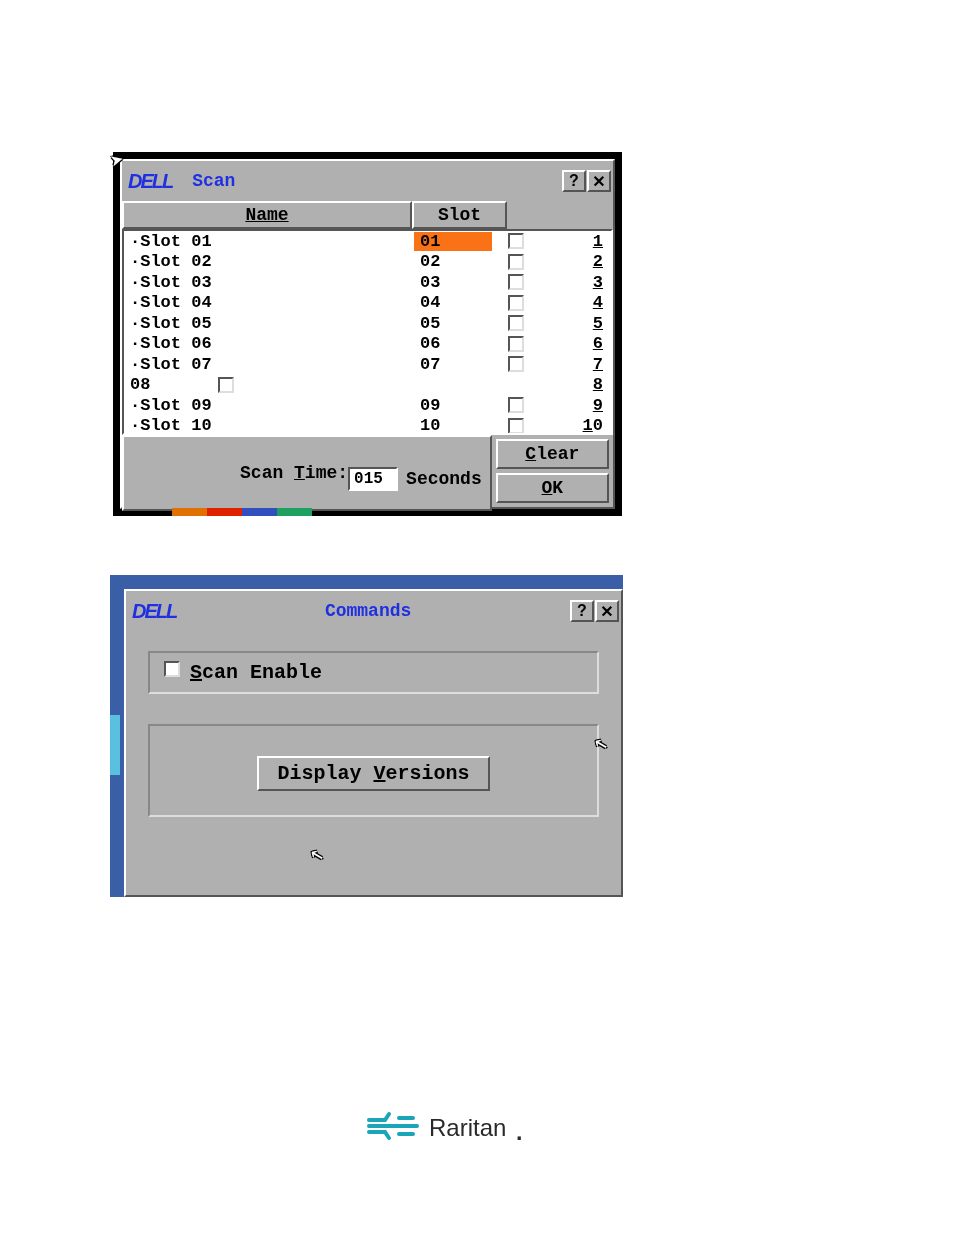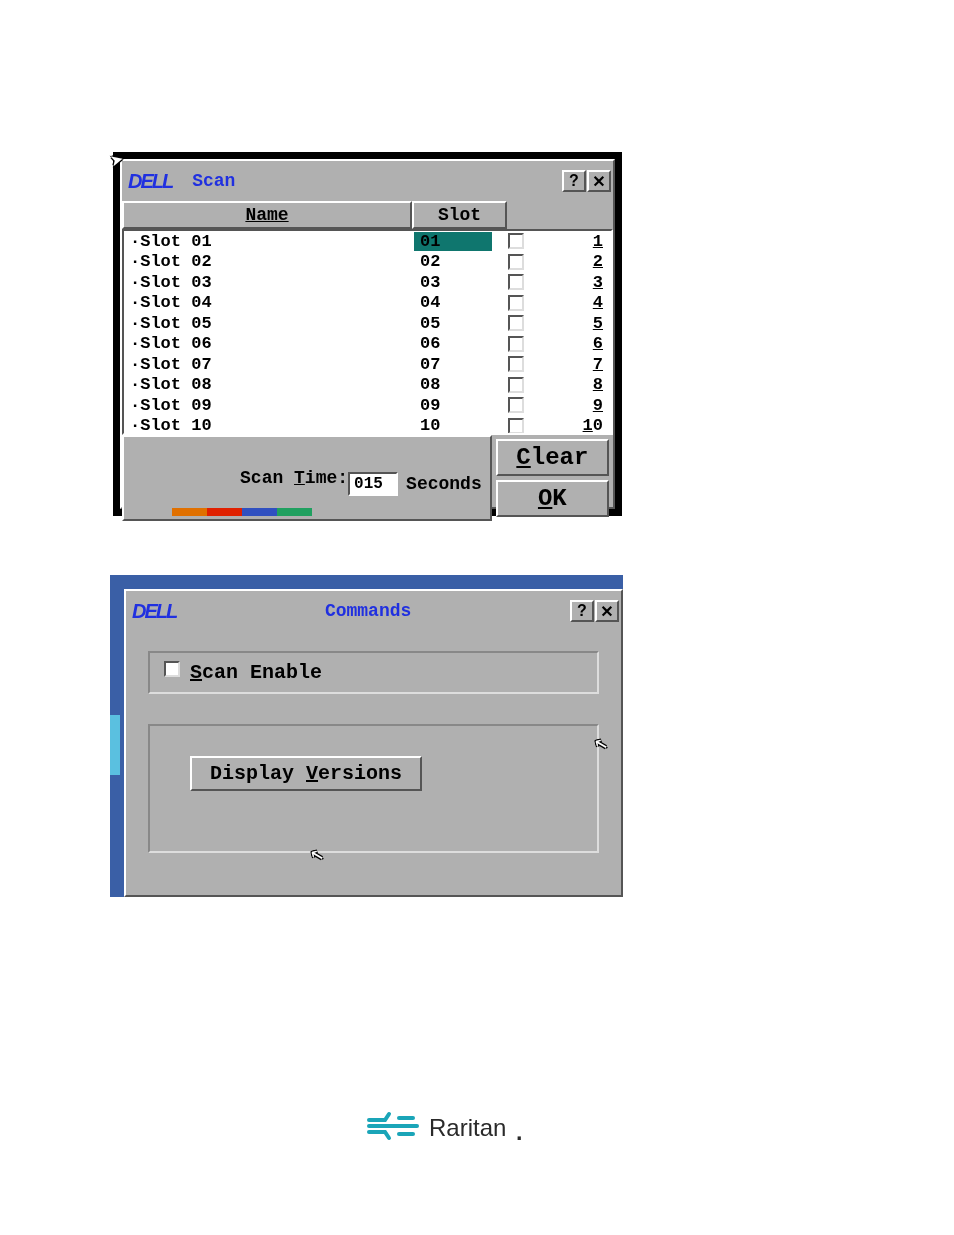--- a/index.html
+++ b/index.html
@@ -57,21 +57,21 @@
   .list-body {
     background:#fff; border: 2px solid #555;
     border-right-color:#fff; border-bottom-color:#fff;
     padding: 0;
     height: 206px;
     overflow:hidden;
   }
   .row { display:flex; height:20.5px; align-items:center; font-weight:bold; font-size:17px; font-family:Liberation Mono, monospace; }
   .row .name-cell { flex:0 0 290px; padding-left:6px; white-space:pre; }
   .row .slot-cell { flex:0 0 78px; padding-left:6px; background:#fff; }
-  .row .slot-cell.sel { background:#0f766e; color:#000; }
+  .row .slot-cell.sel { background:#f97316; color:#000; }
   .row .chk-cell { flex:0 0 48px; display:flex; justify-content:center; }
   .row .num-cell { flex:1; text-align:right; padding-right:8px; }
   .row .num-cell .accel { text-decoration: underline; }
   .chk {
     width:16px; height:16px; background:#fff;
     border:2px solid #555; border-right-color:#ddd; border-bottom-color:#ddd;
   }
 
   .bottom-panel { display:flex; }
   .bottom-left {
@@ -90,43 +90,43 @@
     background:#fff; border:2px solid #555;
     border-right-color:#fff; border-bottom-color:#fff;
     font-family:"Courier New",monospace; font-weight:bold;
     font-size:16px; padding-left:4px;
   }
   .bottom-right { flex:1; display:flex; flex-direction:column; gap:4px; padding:4px; }
   .pushbtn {
     background:#b0b0b0;
     border: 2px solid #fff;
     border-right-color:#555; border-bottom-color:#555;
-    font-weight:bold; font-size:24px;
+    font-weight:bold; font-size:18px;
     text-align:center; padding:3px 8px;
     cursor:pointer;
   }
   .accel { text-decoration: underline; }
 
   .btm-colors { position:absolute; left:55px; bottom:-4px; width:140px; height:8px; display:flex; }
   .btm-colors span { flex:1; height:100%; }
   .c1{background:#e07000;} .c2{background:#e02000;} .c3{background:#3050c0;} .c4{background:#20a060;}
 
   
   .win2 { position:absolute; left:14px; top:14px; right:0; bottom:0; }
   .cmd-body { padding: 20px 22px 10px; }
   .group-box {
     border: 2px solid #888; border-right-color:#ddd; border-bottom-color:#ddd;
     padding: 8px 14px;
     margin-bottom: 30px;
   }
   .scan-enable-row { display:flex; align-items:flex-start; gap:10px; font-weight:bold; font-size:20px; }
   .group-box2 {
     border: 2px solid #888; border-right-color:#ddd; border-bottom-color:#ddd;
-    padding: 30px 40px 60px;
-    display:flex; 
+    padding: 30px 40px 24px;
+    display:flex; justify-content:center;
   }
   .dv-btn {
     background:#b0b0b0;
     border: 2px solid #fff;
     border-right-color:#555; border-bottom-color:#555;
     font-weight:bold; font-size:20px;
     padding: 4px 18px;
     cursor:pointer;
   }
 
@@ -218,21 +218,20 @@
         </div>
         <div class="row">
           <div class="name-cell">·Slot 07</div>
           <div class="slot-cell">07</div>
           <div class="chk-cell">
             <div class="chk"></div>
           </div>
           <div class="num-cell"><span class="accel">7</span></div>
         </div>
         <div class="row">
-          <div class="name-cell">·Slot 08</div>
           <div class="slot-cell">08</div>
           <div class="chk-cell">
             <div class="chk"></div>
           </div>
           <div class="num-cell"><span class="accel">8</span></div>
         </div>
         <div class="row">
           <div class="name-cell">·Slot 09</div>
           <div class="slot-cell">09</div>
           <div class="chk-cell">

